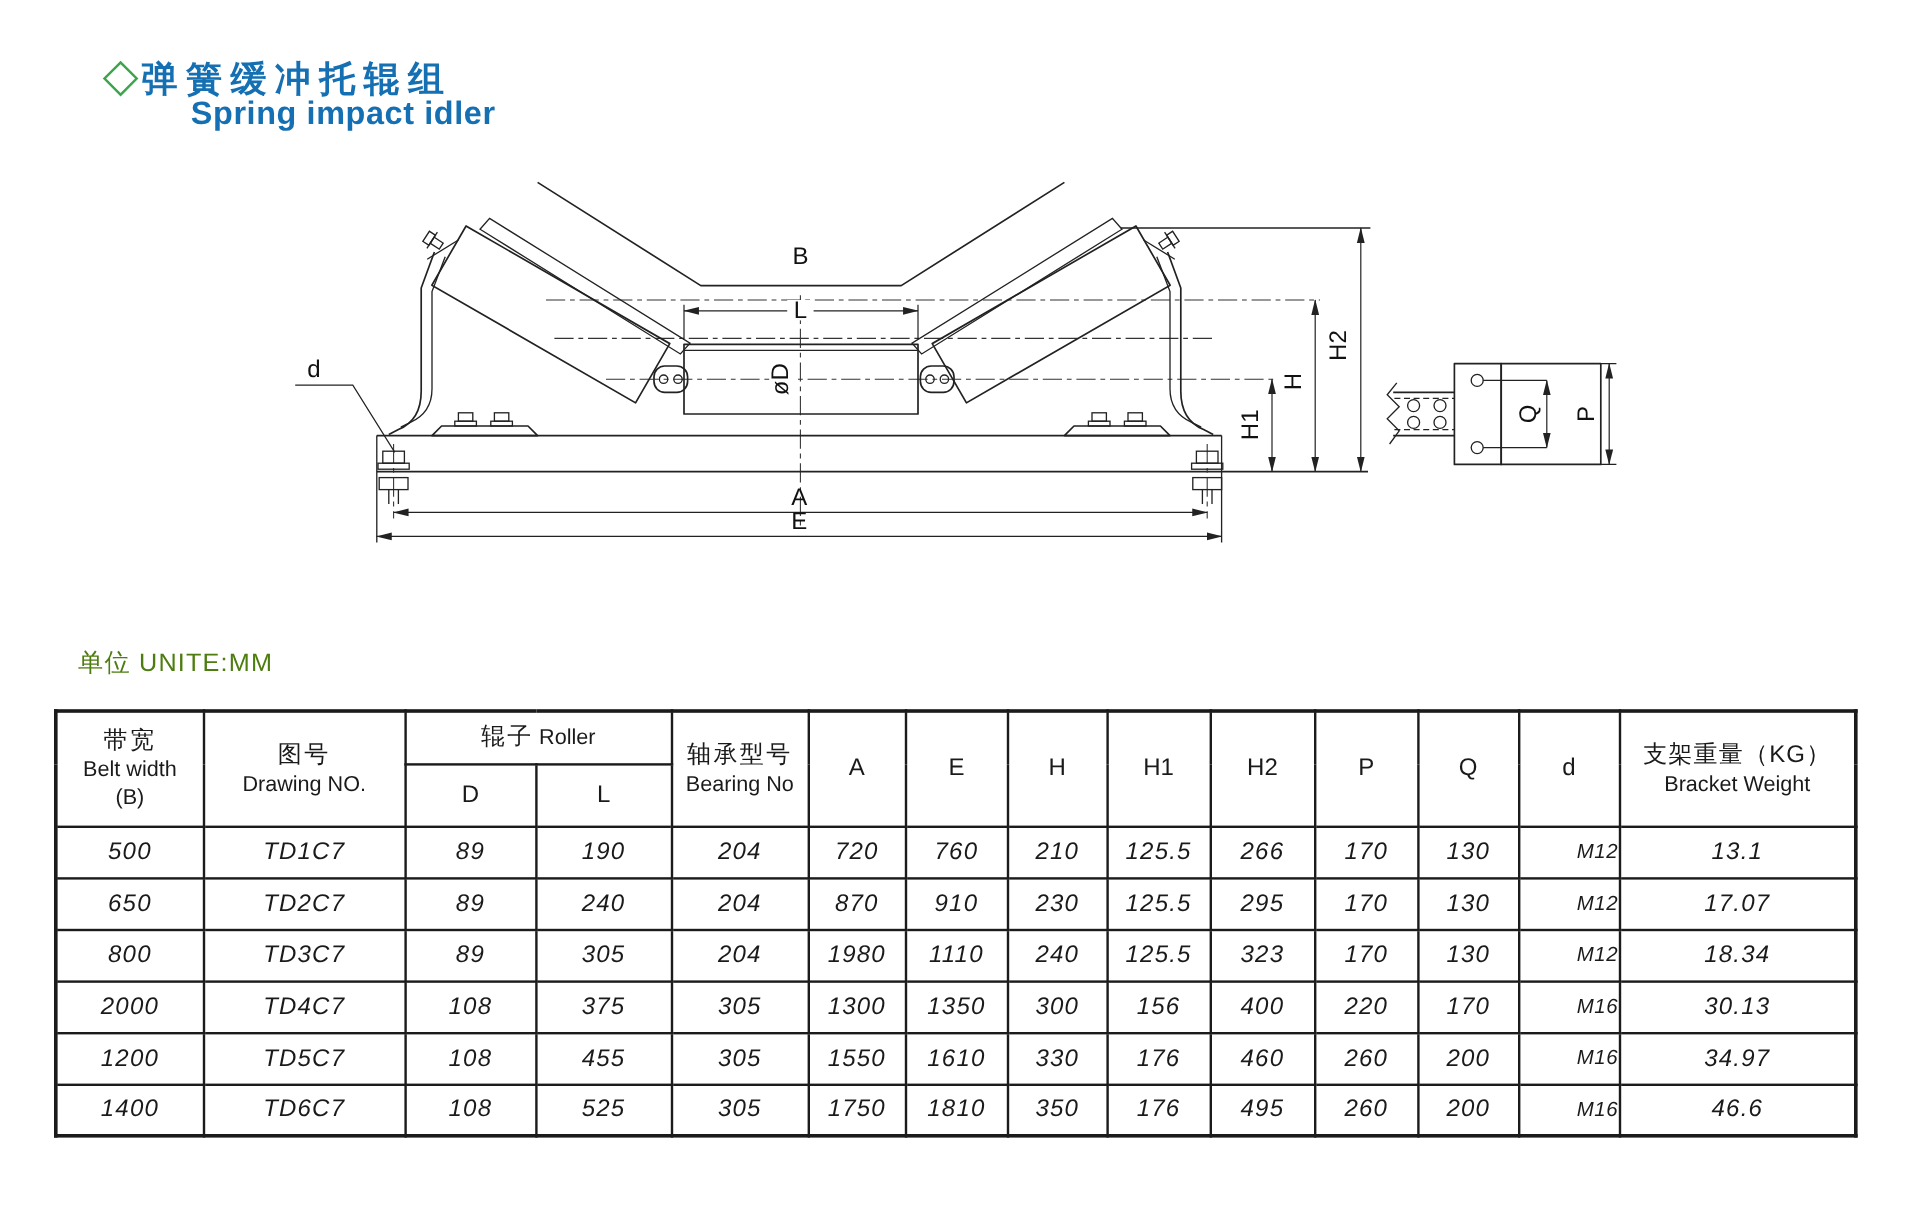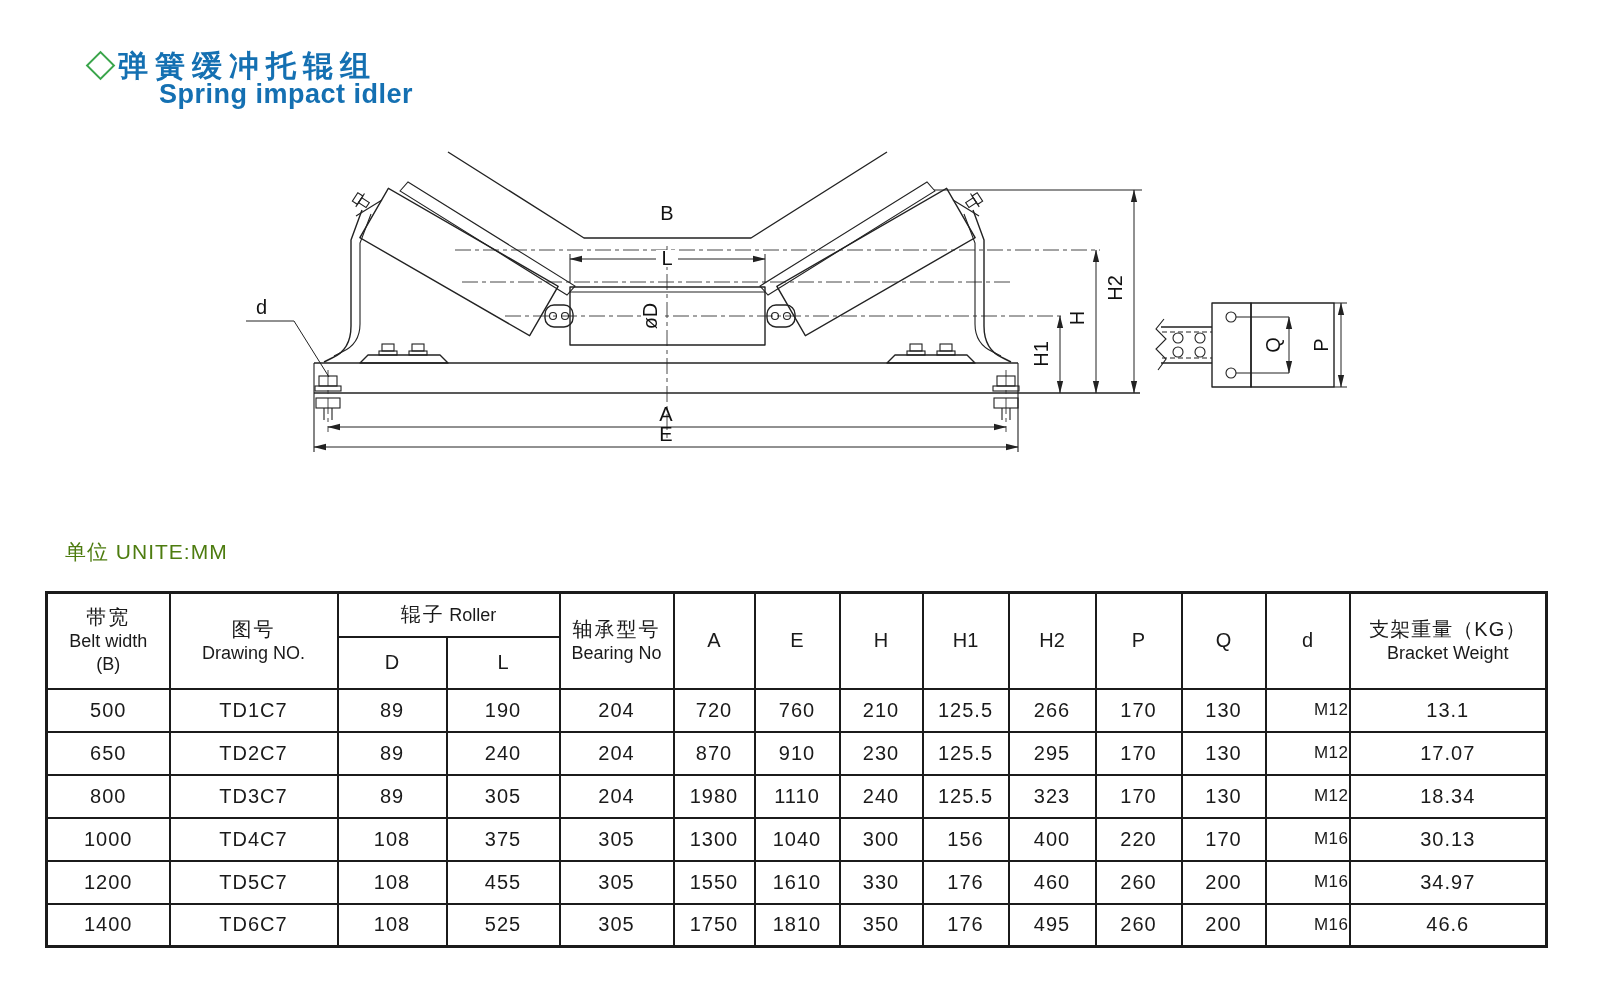--- a/index.html
+++ b/index.html
@@ -30,21 +30,21 @@
   svg text{fill:#111;font-family:"Liberation Sans","DejaVu Sans",sans-serif;font-size:20px;}
 
   
   table.spec{position:absolute;left:45px;top:591px;width:1500px;
              border-collapse:collapse;table-layout:fixed;
              border:3px solid #1b1b1b;}
   table.spec td,table.spec th{border:2px solid #1b1b1b;text-align:center;
              vertical-align:middle;padding:0;font-weight:400;}
   table.spec thead tr.r1{height:44px;}
   table.spec thead tr.r2{height:52px;}
-  table.spec tbody tr{height:43px;}
+  table.spec tbody tr{height:43px;font-style:italic;}
   .hz{font-size:20px;letter-spacing:2px;line-height:1.25;}
   .he{font-size:18px;letter-spacing:0;line-height:1.3;}
   .hletter{font-size:20px;}
   table.spec tbody td{font-size:20px;letter-spacing:1px;}
   table.spec tbody td.sm{font-size:17px;letter-spacing:.5px;text-align:right;}
 </style>
 </head>
 <body>
 
 <div class="page">
@@ -294,27 +294,27 @@
           <td>1110</td>
           <td>240</td>
           <td>125.5</td>
           <td>323</td>
           <td>170</td>
           <td>130</td>
           <td class="sm">M12</td>
           <td>18.34</td>
         </tr>
         <tr>
-          <td>1000</td>
+          <td>2000</td>
           <td>TD4C7</td>
           <td>108</td>
           <td>375</td>
           <td>305</td>
           <td>1300</td>
-          <td>1040</td>
+          <td>1350</td>
           <td>300</td>
           <td>156</td>
           <td>400</td>
           <td>220</td>
           <td>170</td>
           <td class="sm">M16</td>
           <td>30.13</td>
         </tr>
         <tr>
           <td>1200</td>

